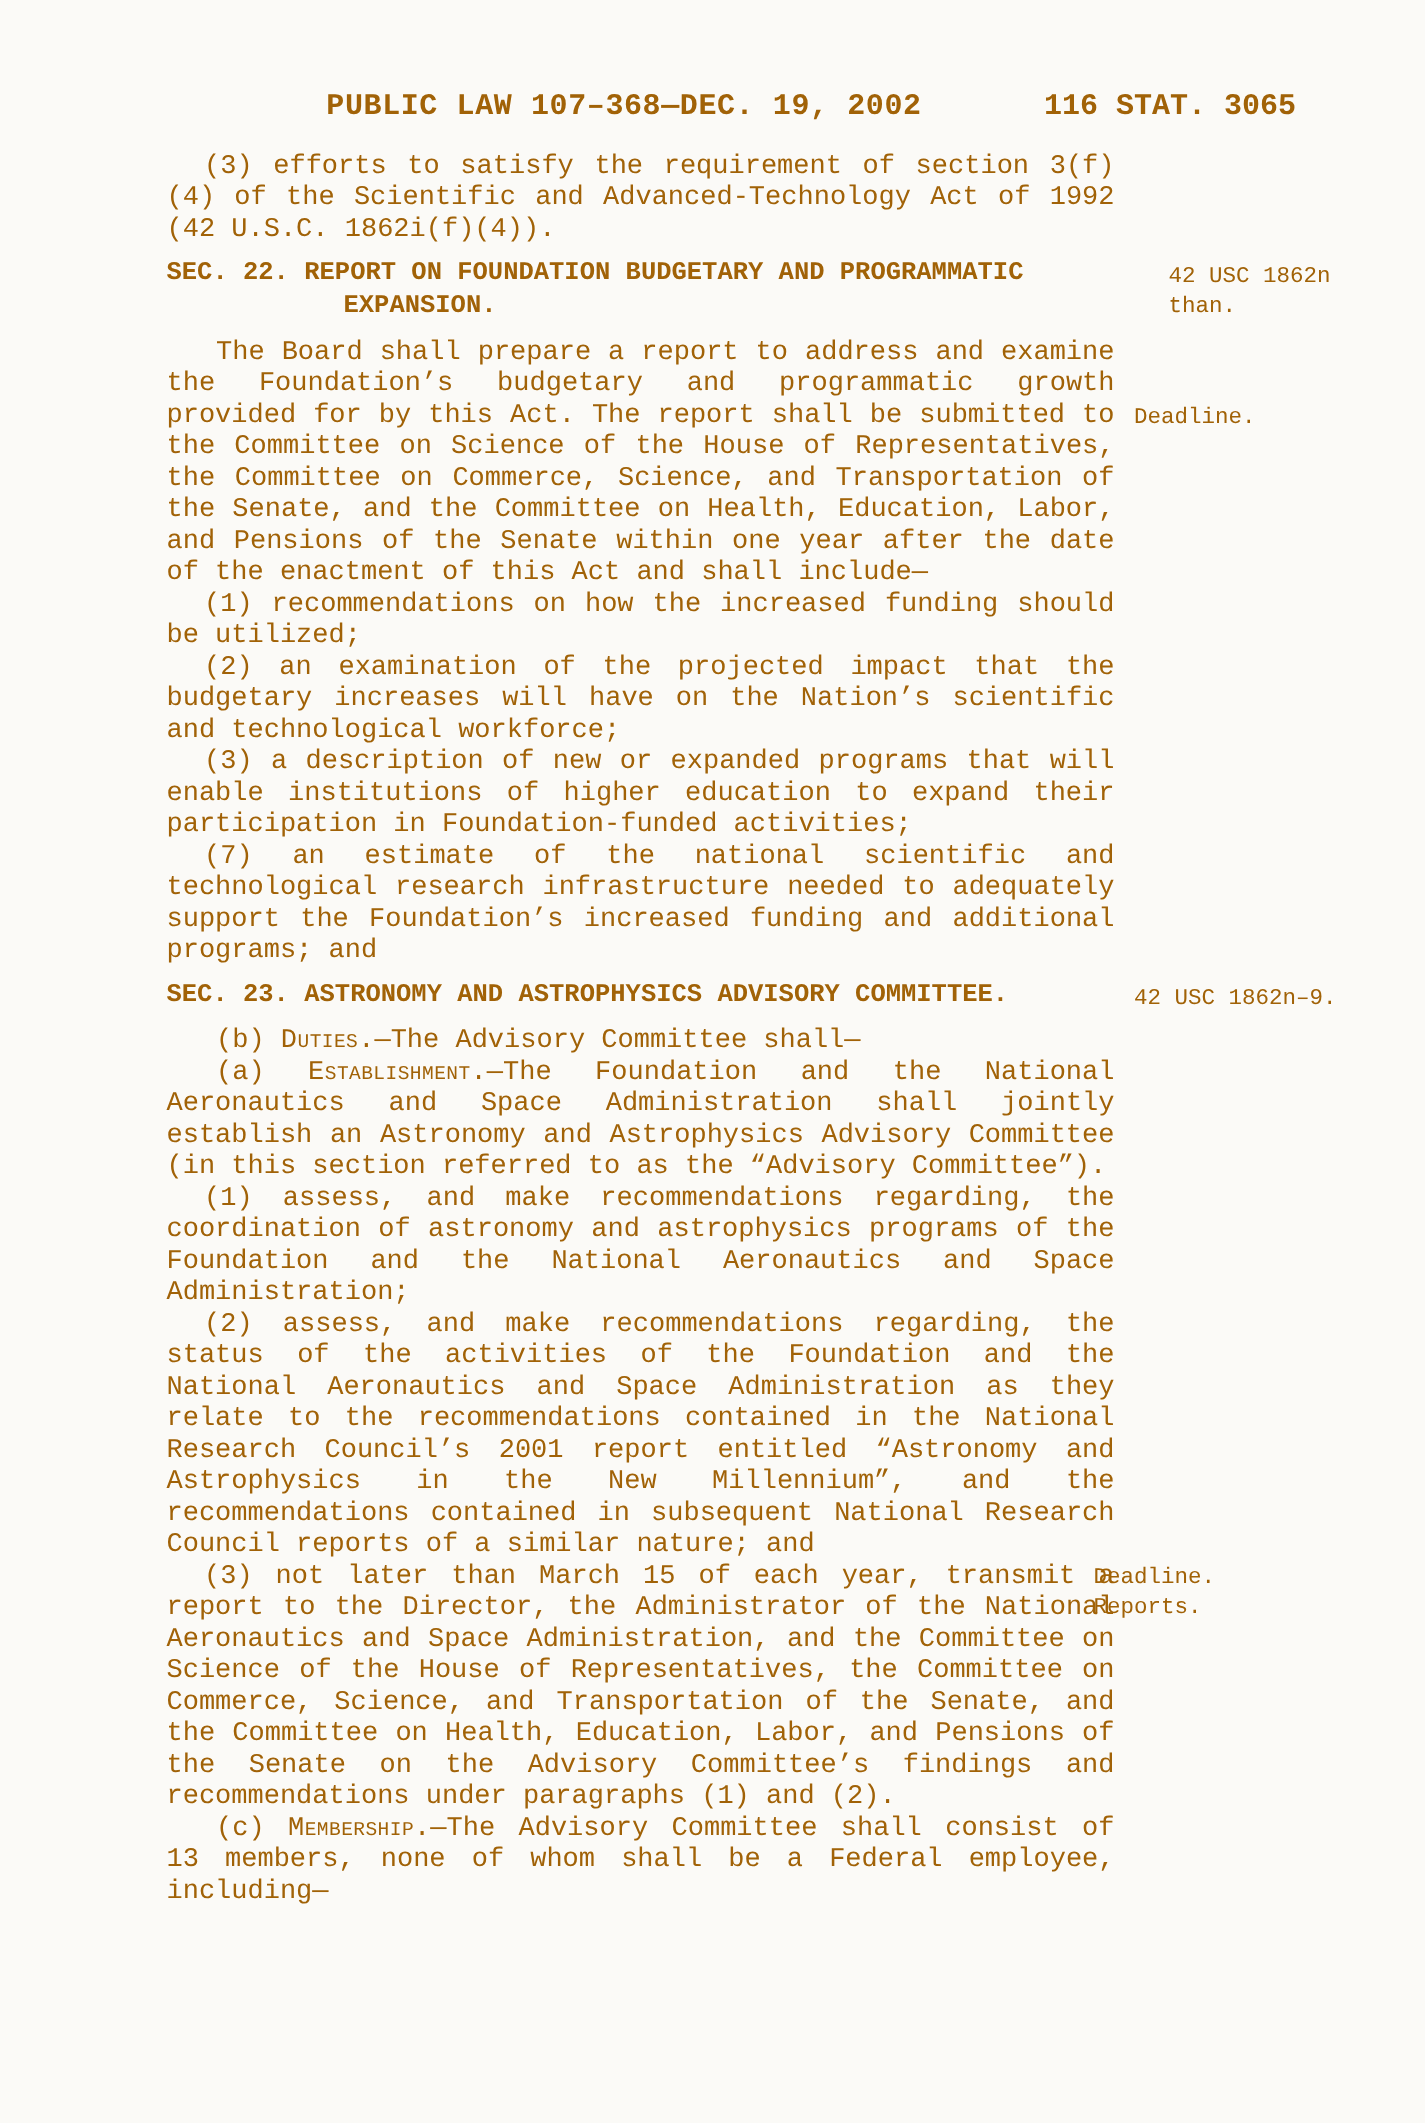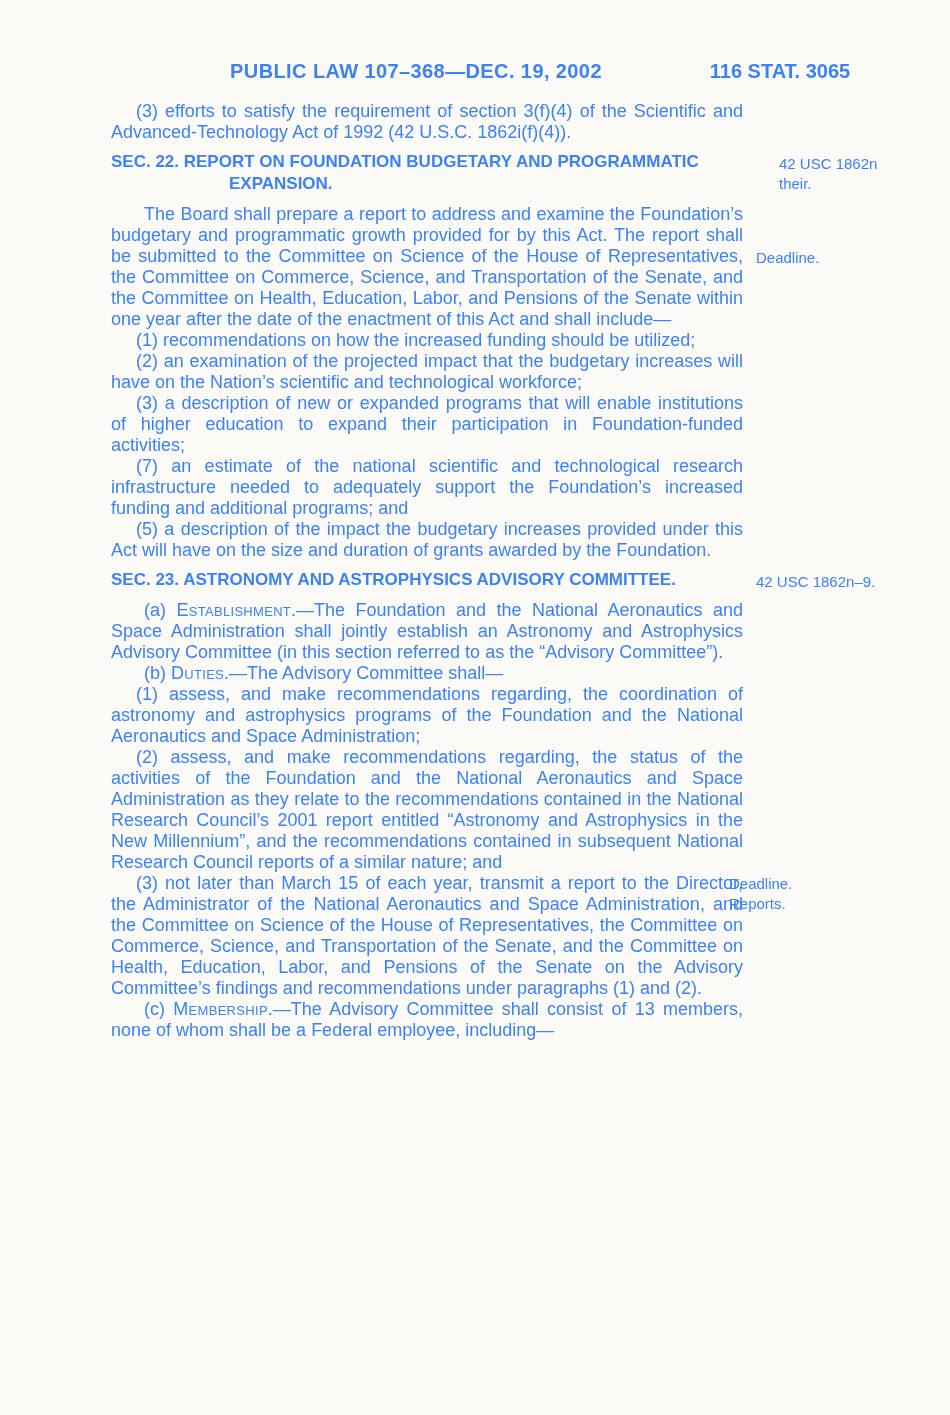--- a/index.html
+++ b/index.html
@@ -1,22 +1,22 @@
 <!DOCTYPE html>
 <html><head>
 <meta charset="utf-8">
 <style>
   html, body { margin: 0; padding: 0; }
   .page {
     position: relative;
     width: 950px;
     height: 1415px;
     background: #fbfaf7;
-    color: #3b82f6;
-    font-family: Liberation Sans, sans-serif;
+    color: #a16207;
+    font-family: Liberation Mono, monospace;
     overflow: hidden;
   }
   .header-title {
     position: absolute;
     top: 60px; left: 100px; width: 632px;
     text-align: center;
     font-size: 20px; font-weight: 700;
     letter-spacing: 0.4px;
     white-space: nowrap;
   }
@@ -66,50 +66,49 @@
   <div class="header-stat">116 STAT. 3065</div>
 
   <div class="column">
 
     <p class="item">(3) efforts to satisfy the requirement of section 3(f)(4) of the Scientific and Advanced-Technology Act of 1992 (42 U.S.C. 1862i(f)(4)).</p>
 
     <p class="sec-heading">
       <span>SEC. 22. REPORT ON FOUNDATION BUDGETARY AND PROGRAMMATIC EXPANSION.</span>
       <span class="margin-note mn-a">
         <span class="note-line">42 USC 1862n</span>
-        <span class="note-line">their.</span>
+        <span class="note-line">than.</span>
       </span>
     </p>
 
     <p class="para">
       <span>The Board shall prepare a report to address and examine the Foundation’s budgetary and programmatic growth provided for by this Act. The report shall be submitted to the Committee on Science of the House of Representatives, the Committee on Commerce, Science, and Transportation of the Senate, and the Committee on Health, Education, Labor, and Pensions of the Senate within one year after the date of the enactment of this Act and shall include—</span>
       <span class="margin-note mn-b">
         <span class="note-line">Deadline.</span>
       </span>
     </p>
 
     <p class="item">(1) recommendations on how the increased funding should be utilized;</p>
     <p class="item">(2) an examination of the projected impact that the budgetary increases will have on the Nation’s scientific and technological workforce;</p>
     <p class="item">(3) a description of new or expanded programs that will enable institutions of higher education to expand their participation in Foundation-funded activities;</p>
     <p class="item">(7) an estimate of the national scientific and technological research infrastructure needed to adequately support the Foundation’s increased funding and additional programs; and</p>
-    <p class="item">(5) a description of the impact the budgetary increases provided under this Act will have on the size and duration of grants awarded by the Foundation.</p>
 
     <p class="sec-heading">
       <span>SEC. 23. ASTRONOMY AND ASTROPHYSICS ADVISORY COMMITTEE.</span>
       <span class="margin-note mn-c">
         <span class="note-line">42 USC 1862n–9.</span>
       </span>
     </p>
 
     <p class="para">
-      <span>(a) </span><span class="sc">Establishment</span><span>.—The Foundation and the National Aeronautics and Space Administration shall jointly establish an Astronomy and Astrophysics Advisory Committee (in this section referred to as the “Advisory Committee”).</span>
+      <span>(b) </span><span class="sc">Duties</span><span>.—The Advisory Committee shall—</span>
     </p>
 
     <p class="para">
-      <span>(b) </span><span class="sc">Duties</span><span>.—The Advisory Committee shall—</span>
+      <span>(a) </span><span class="sc">Establishment</span><span>.—The Foundation and the National Aeronautics and Space Administration shall jointly establish an Astronomy and Astrophysics Advisory Committee (in this section referred to as the “Advisory Committee”).</span>
     </p>
 
     <p class="item">(1) assess, and make recommendations regarding, the coordination of astronomy and astrophysics programs of the Foundation and the National Aeronautics and Space Administration;</p>
     <p class="item">(2) assess, and make recommendations regarding, the status of the activities of the Foundation and the National Aeronautics and Space Administration as they relate to the recommendations contained in the National Research Council’s 2001 report entitled “Astronomy and Astrophysics in the New Millennium”, and the recommendations contained in subsequent National Research Council reports of a similar nature; and</p>
 
     <p class="item">
       <span>(3) not later than March 15 of each year, transmit a report to the Director, the Administrator of the National Aeronautics and Space Administration, and the Committee on Science of the House of Representatives, the Committee on Commerce, Science, and Transportation of the Senate, and the Committee on Health, Education, Labor, and Pensions of the Senate on the Advisory Committee’s findings and recommendations under paragraphs (1) and (2).</span>
       <span class="margin-note mn-d">
         <span class="note-line">Deadline.</span>
         <span class="note-line">Reports.</span>

